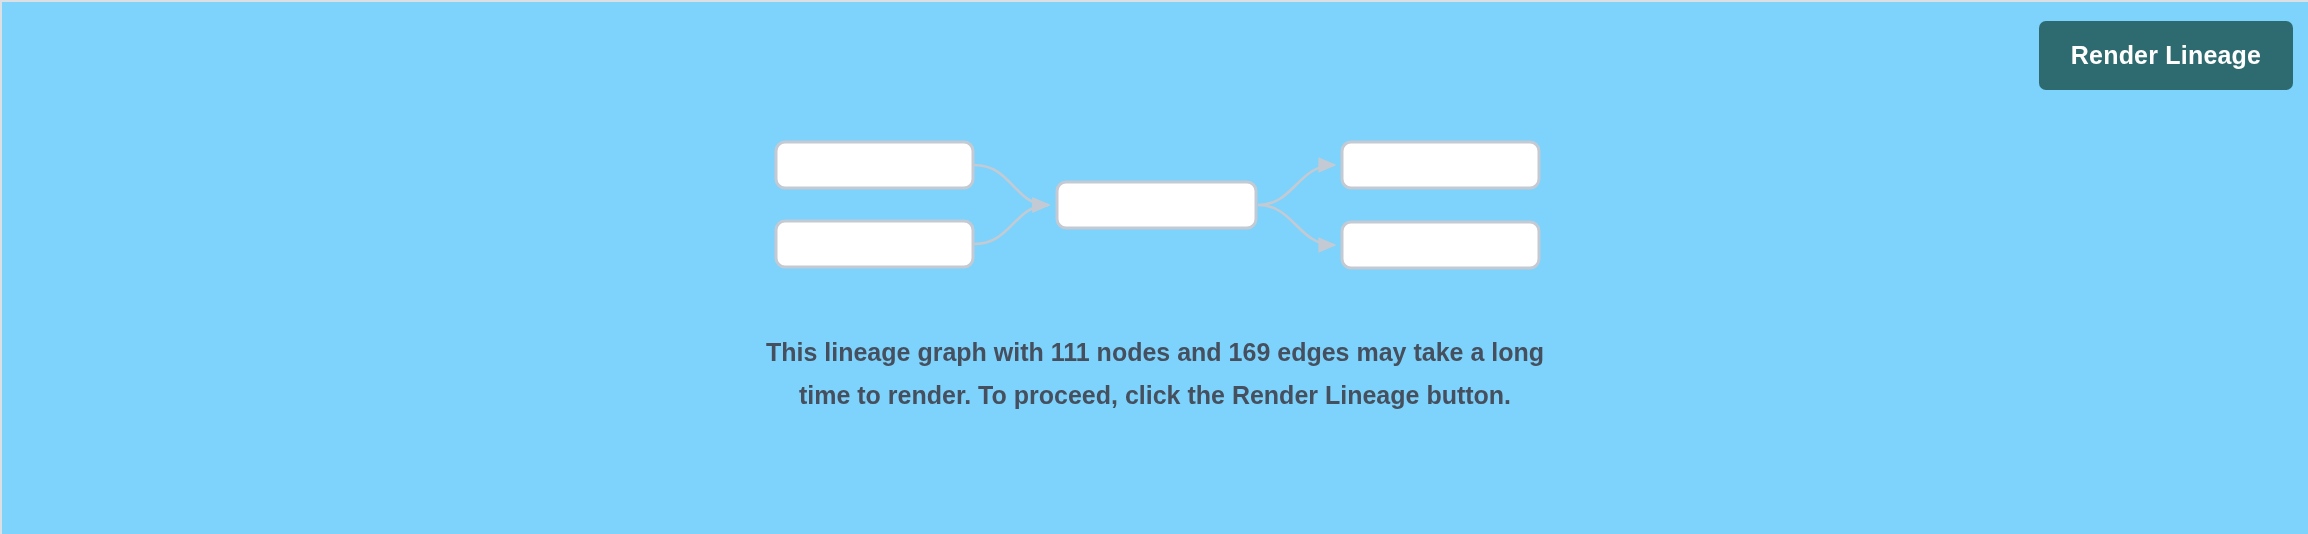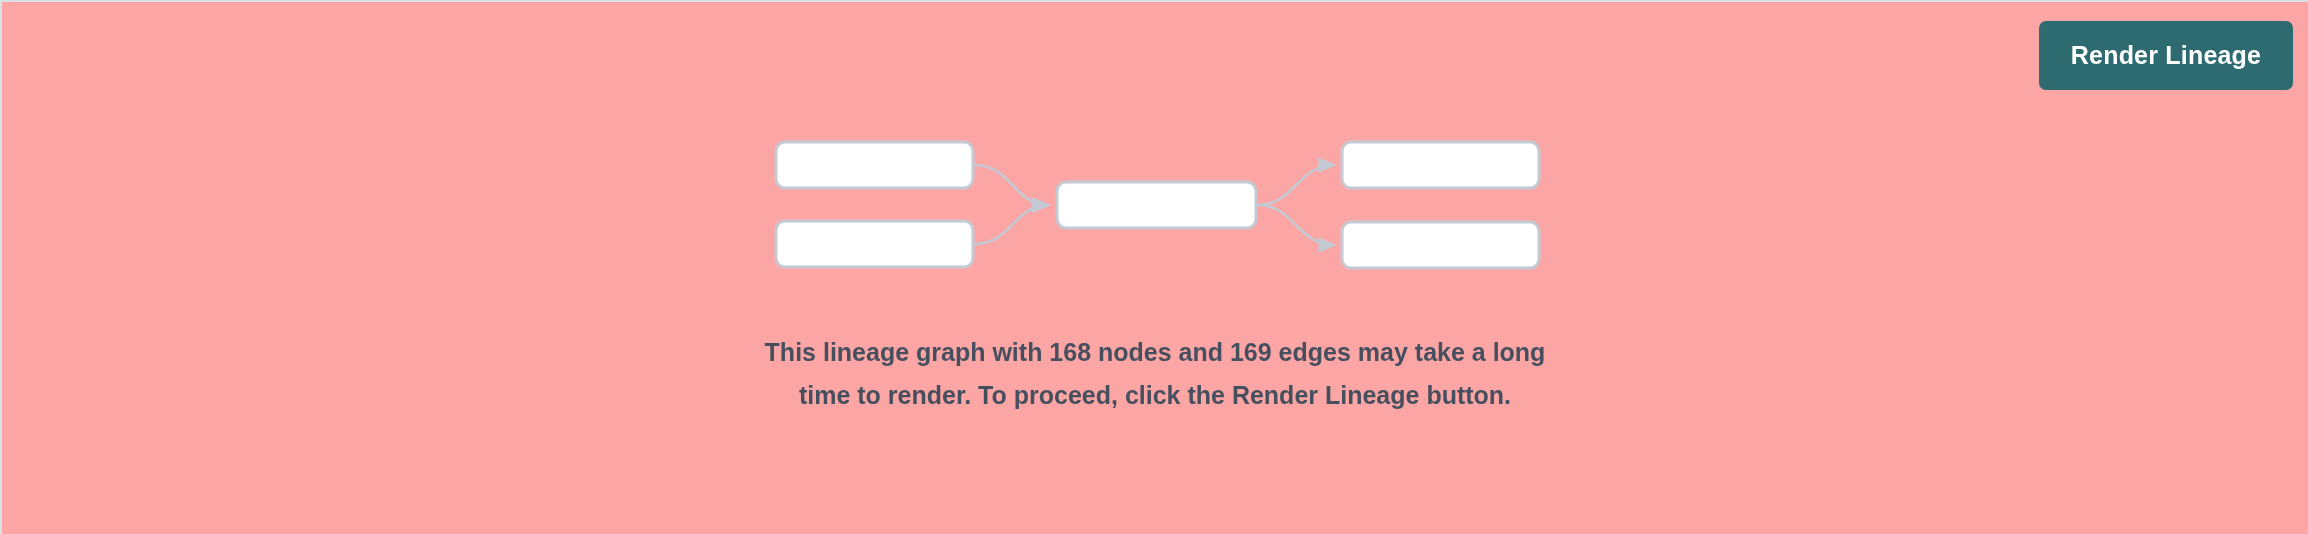--- a/index.html
+++ b/index.html
@@ -8,21 +8,21 @@
     background: #ffffff;
   }
   body {
     font-family: "Liberation Sans", sans-serif;
   }
 
   .screen {
     position: relative;
     width: 2308px;
     height: 534px;
-    background: #fca5a5;
+    background: #7dd3fc;
     border-top: 2px solid #dcdfe3;
     border-left: 2px solid #dcdfe3;
     box-sizing: border-box;
     overflow: hidden;
   }
 
   
   .render-button {
     position: absolute;
     left: 2037px;
@@ -112,15 +112,15 @@
       <path class="edge-path" marker-end="url(#arrowhead)" d="M1256,203 C1292,203 1296,243 1332,243"></path>
 
       <rect class="node-rect" x="774" y="140" width="197" height="46" rx="9" ry="9"></rect>
       <rect class="node-rect" x="774" y="219" width="197" height="46" rx="9" ry="9"></rect>
       <rect class="node-rect" x="1055" y="180" width="199" height="46" rx="9" ry="9"></rect>
       <rect class="node-rect" x="1340" y="140" width="197" height="46" rx="9" ry="9"></rect>
       <rect class="node-rect" x="1340" y="220" width="197" height="46" rx="9" ry="9"></rect>
     </svg>
   </div>
 
-  <div class="message">This lineage graph with 168 nodes and 169 edges may take a long time to render. To proceed, click the Render Lineage button.</div>
+  <div class="message">This lineage graph with 111 nodes and 169 edges may take a long time to render. To proceed, click the Render Lineage button.</div>
 
 </div>
 
 </body></html>

